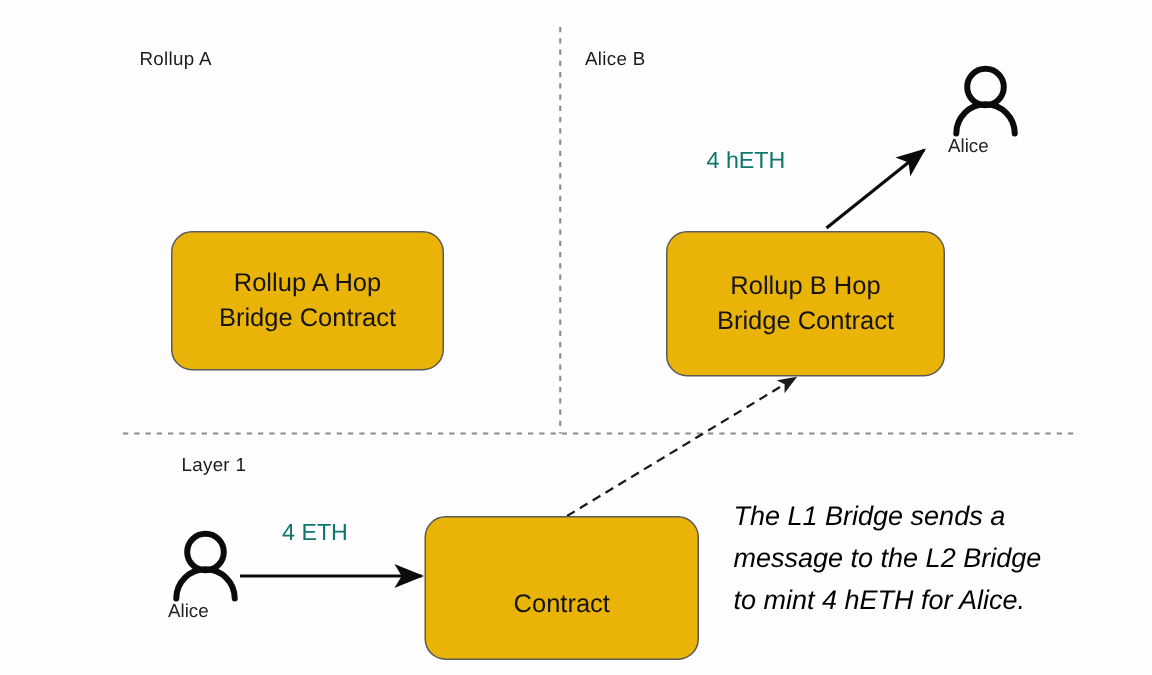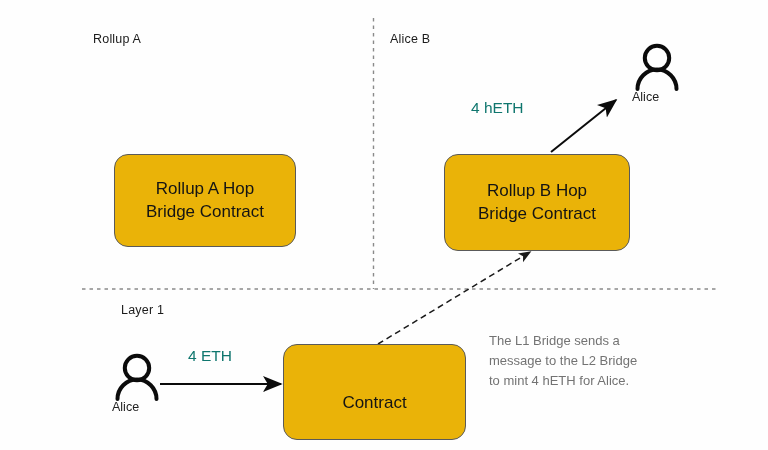--- a/index.html
+++ b/index.html
@@ -61,25 +61,26 @@
     flex-direction: column;
     align-items: flex-start;
   }
   .actor-name {
     font-size: 12.5px;
     color: #222222;
     margin-top: 1px;
   }
   .note {
     position: absolute;
-    font-size: 13px;
+    font-size: 18px;
     line-height: 1.55;
-    color: #737373;
+    color: #000000;
     white-space: pre-line;
     width: 230px;
+    font-style: italic;
   }
 </style>
 </head>
 <body>
 
 <div id="canvas">
 
   <svg id="svg-layer" viewBox="0 0 768 450" xmlns="http://www.w3.org/2000/svg">
     <defs>
       <marker id="arrow-solid" markerWidth="11" markerHeight="11" refX="8.6" refY="4" orient="auto" markerUnits="strokeWidth">

